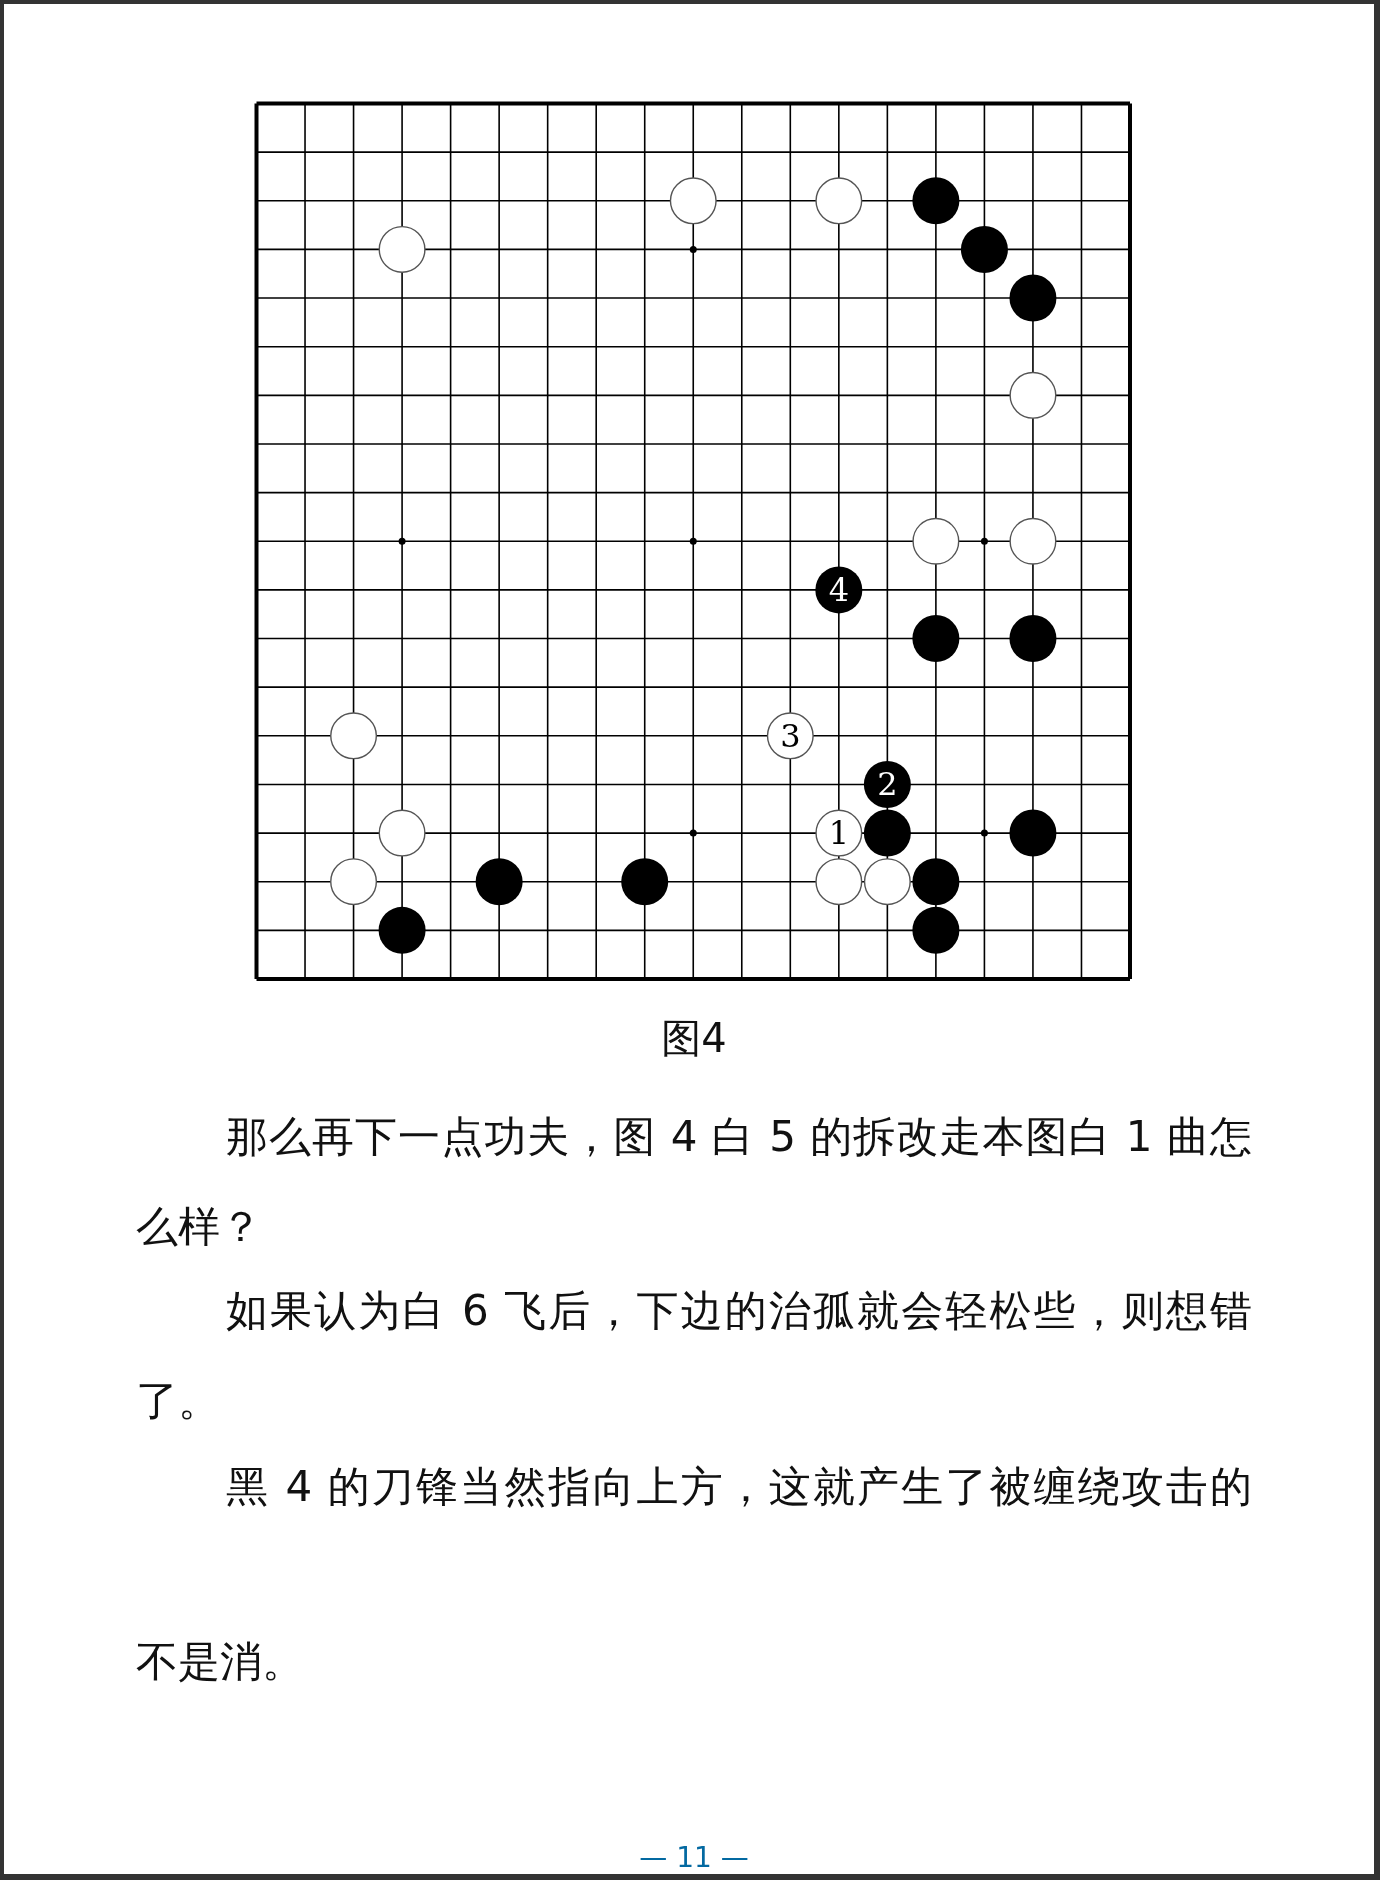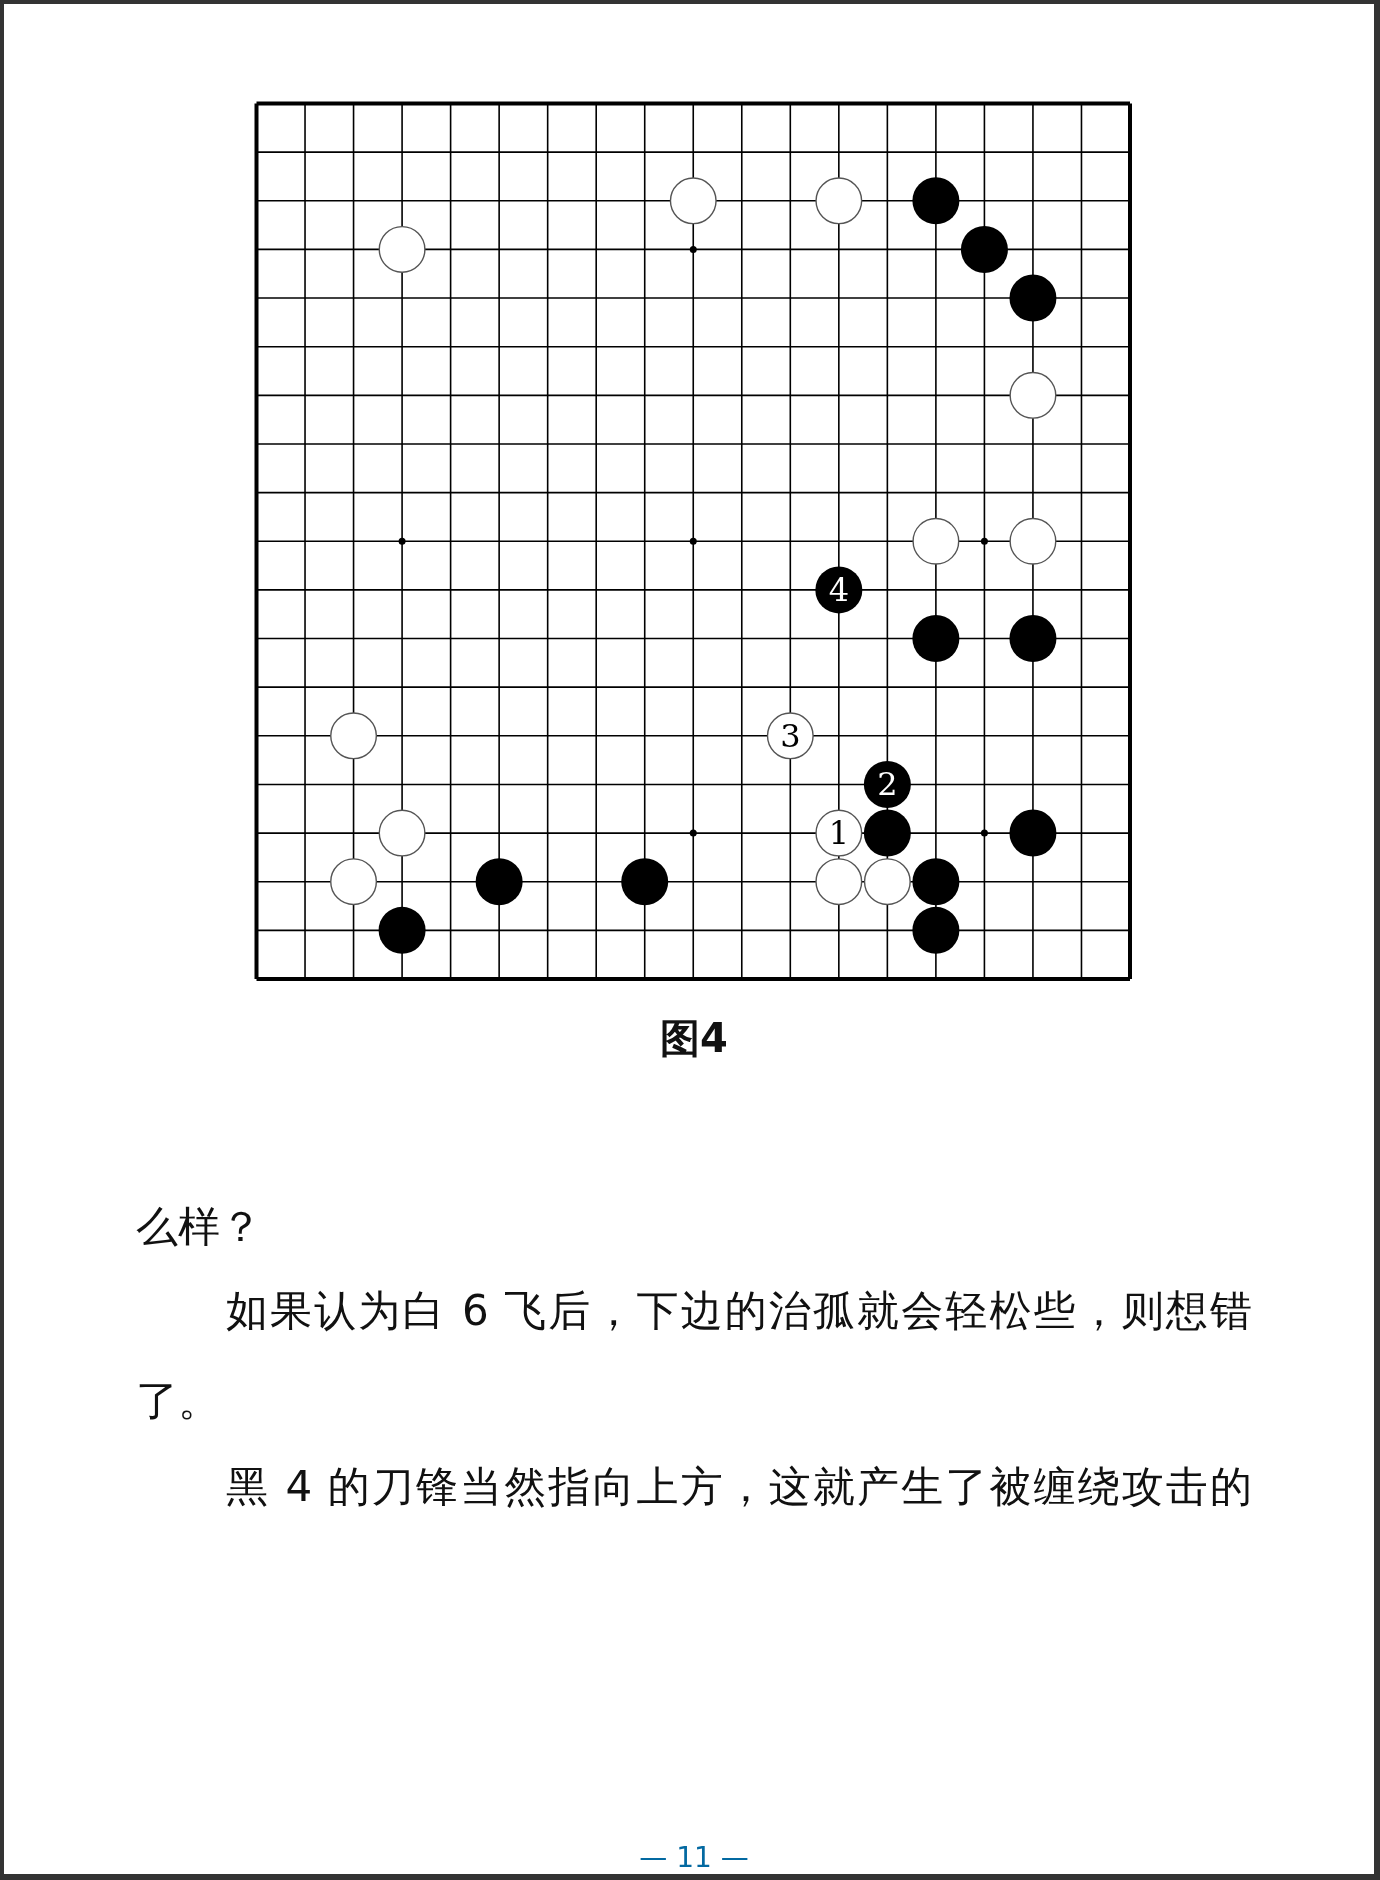--- a/index.html
+++ b/index.html
@@ -15,21 +15,21 @@
     background: #ffffff;
   }
   .board {
     position: absolute; left: 240px; top: 88px;
     width: 900px; height: 900px;
   }
   .caption {
     position: absolute; left: 590px; top: 1008px; width: 200px;
     text-align: center;
     font-family: "DejaVu Sans", sans-serif;
-    font-size: 40px; font-weight: bold; color: #111111;
+    font-size: 40px; font-weight: normal; color: #111111;
     line-height: 52px;
   }
   .text-line {
     position: absolute;
     font-family: "DejaVu Sans", sans-serif;
     font-size: 42px;
     line-height: 60px;
     color: #111111;
     white-space: nowrap;
     text-align: justify;
@@ -186,21 +186,23 @@
           <circle cx="158.08333333333334" cy="838.3611111111111" r="23.5" fill="#000000" stroke="#000000" stroke-width="0"></circle>
         </g>
         <g>
           <circle cx="691.8888888888889" cy="838.3611111111111" r="23.5" fill="#000000" stroke="#000000" stroke-width="0"></circle>
         </g>
       </g>
   </svg>
 
   <div class="caption">图4</div>
 
+  <div class="text-line l-indent" style="top:1103px;">那么再下一点功夫，图 4 白 5 的拆改走本图白 1 曲怎</div>
   <div class="text-line l-full last" style="top:1193px;">么样？</div>
 
   <div class="text-line l-indent" style="top:1277px;">如果认为白 6 飞后，下边的治孤就会轻松些，则想错</div>
   <div class="text-line l-full last" style="top:1367px;">了。</div>
 
   <div class="text-line l-indent" style="top:1453px;">黑 4 的刀锋当然指向上方，这就产生了被缠绕攻击的</div>
+  <div class="text-line l-full last" style="top:1628px;">不是消。</div>
 
   <div class="pagenum">— 11 —</div>
 </div>
 
 </body></html>

